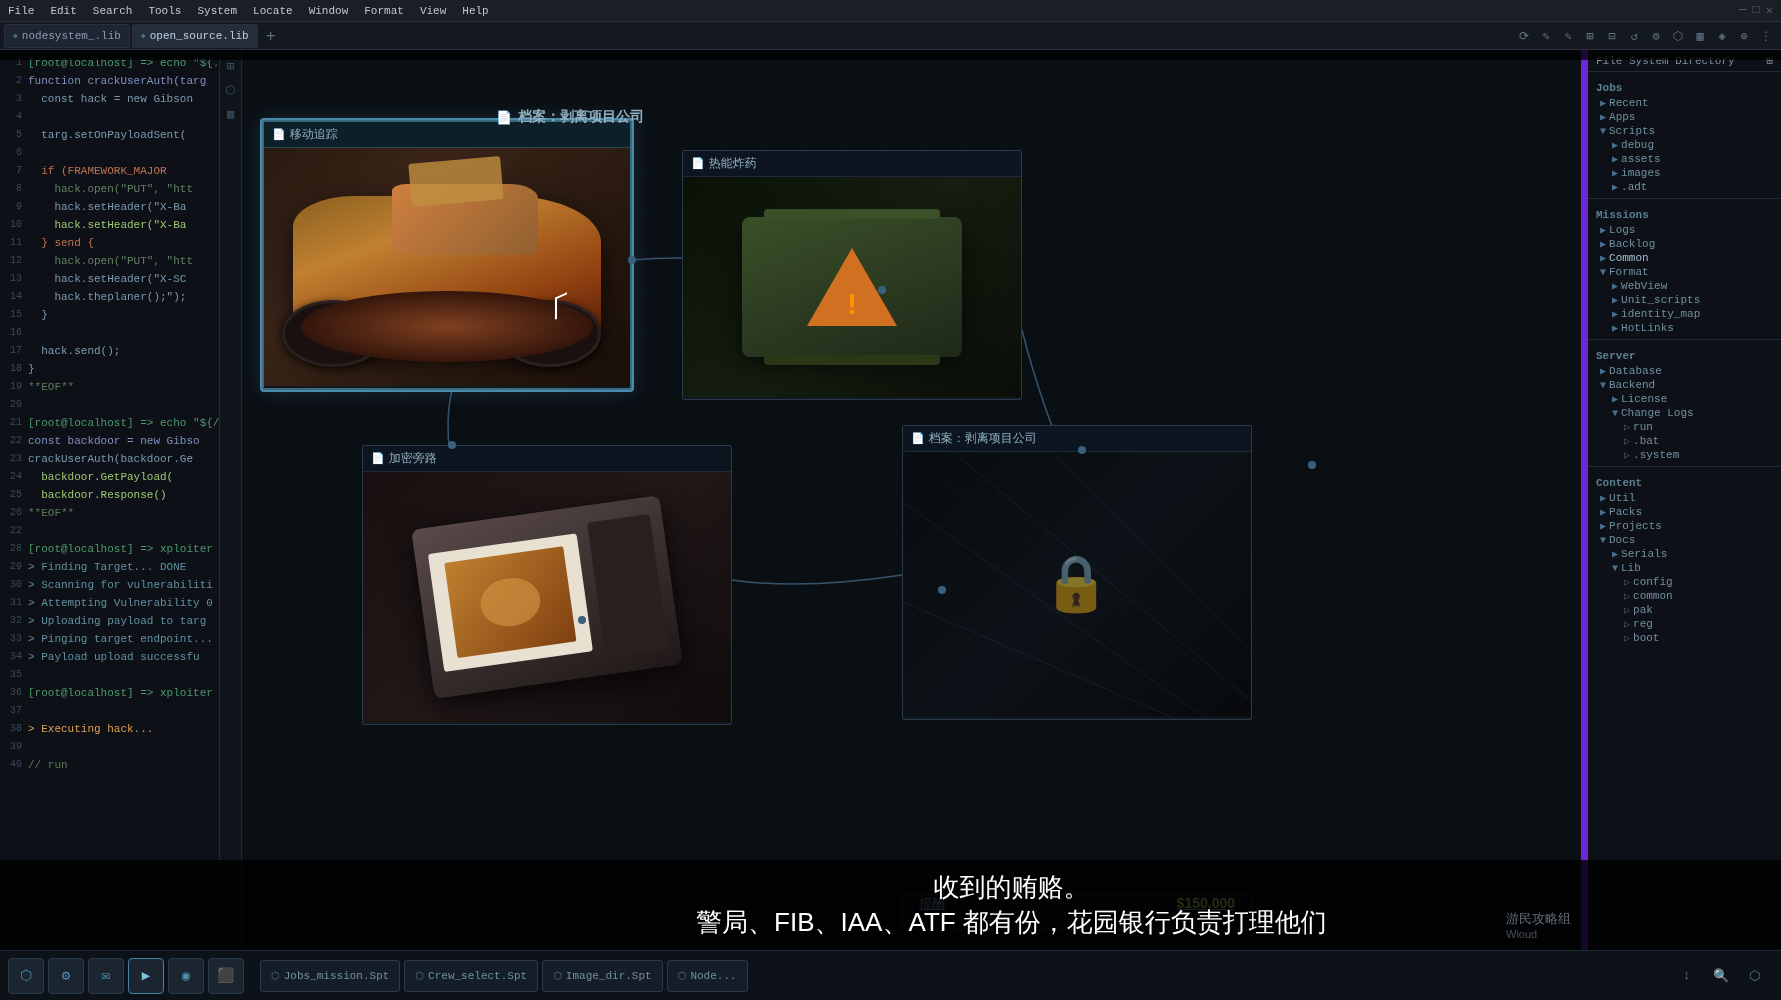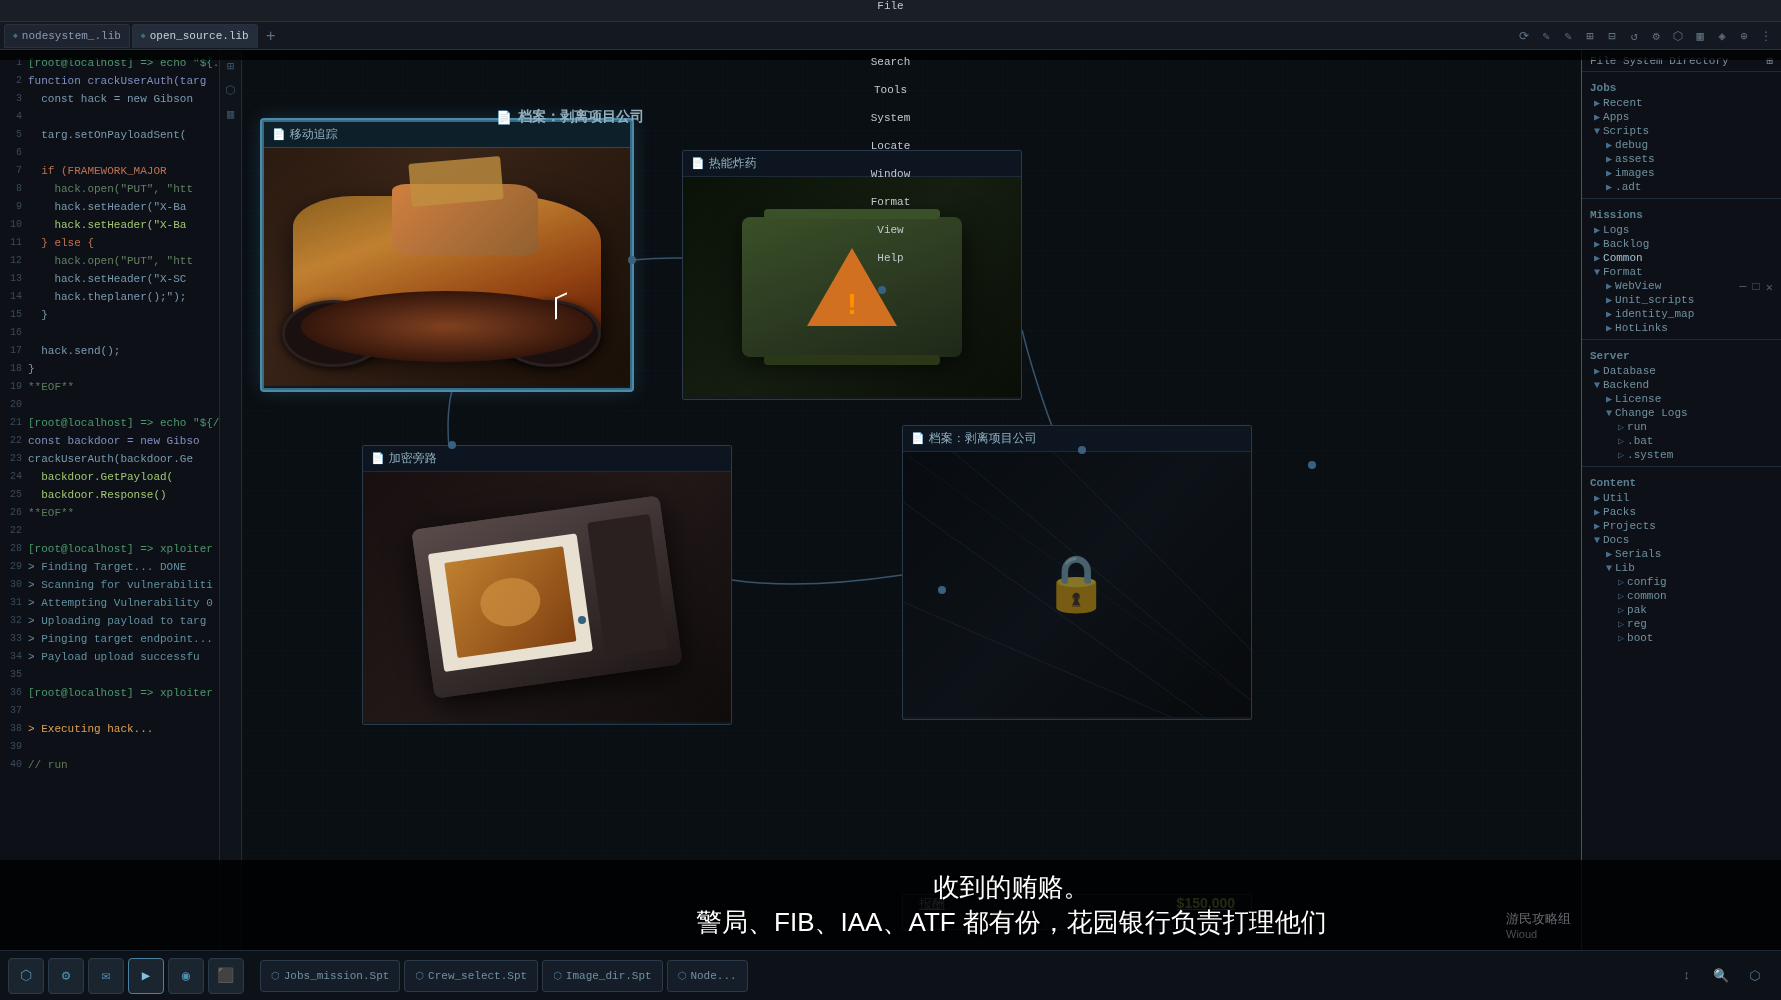--- a/index.html
+++ b/index.html
@@ -17,21 +17,20 @@
       position: absolute;
       top: 0; left: 0; right: 0;
       height: 22px;
       background: #1a1f26;
       display: flex;
       align-items: center;
       padding: 0 8px;
       gap: 16px;
       z-index: 100;
       border-bottom: 1px solid #2a3040;
-      flex-direction: column;
     }
     .menu-item {
       color: #c0c8d0;
       font-size: 11px;
       cursor: pointer;
     }
 
     
     #tab-bar {
       position: absolute;
@@ -154,21 +153,21 @@
       cursor: pointer;
     }
 
     
     #right-panel {
       position: absolute;
       top: 50px; right: 0;
       width: 200px;
       bottom: 50px;
       background: #0d1117;
-      border-left: 1px solid #6d28d9;
+      border-left: 7px solid #6d28d9;
     }
     #right-panel-header {
       display: flex;
       align-items: center;
       justify-content: space-between;
       padding: 4px 8px;
       border-bottom: 1px solid #1e2a38;
       color: #8090a0;
       font-size: 11px;
     }
@@ -599,21 +598,21 @@
       <div class="code-line">
         <span class="line-num">9</span>
         <span class="line-content ">    hack.setHeader("X-Ba</span>
       </div>
       <div class="code-line">
         <span class="line-num">10</span>
         <span class="line-content hi">    hack.setHeader("X-Ba</span>
       </div>
       <div class="code-line">
         <span class="line-num">11</span>
-        <span class="line-content keyword">  } else {</span>
+        <span class="line-content keyword">  } send {</span>
       </div>
       <div class="code-line">
         <span class="line-num">12</span>
         <span class="line-content string">    hack.open("PUT", "htt</span>
       </div>
       <div class="code-line">
         <span class="line-num">13</span>
         <span class="line-content ">    hack.setHeader("X-SC</span>
       </div>
       <div class="code-line">

